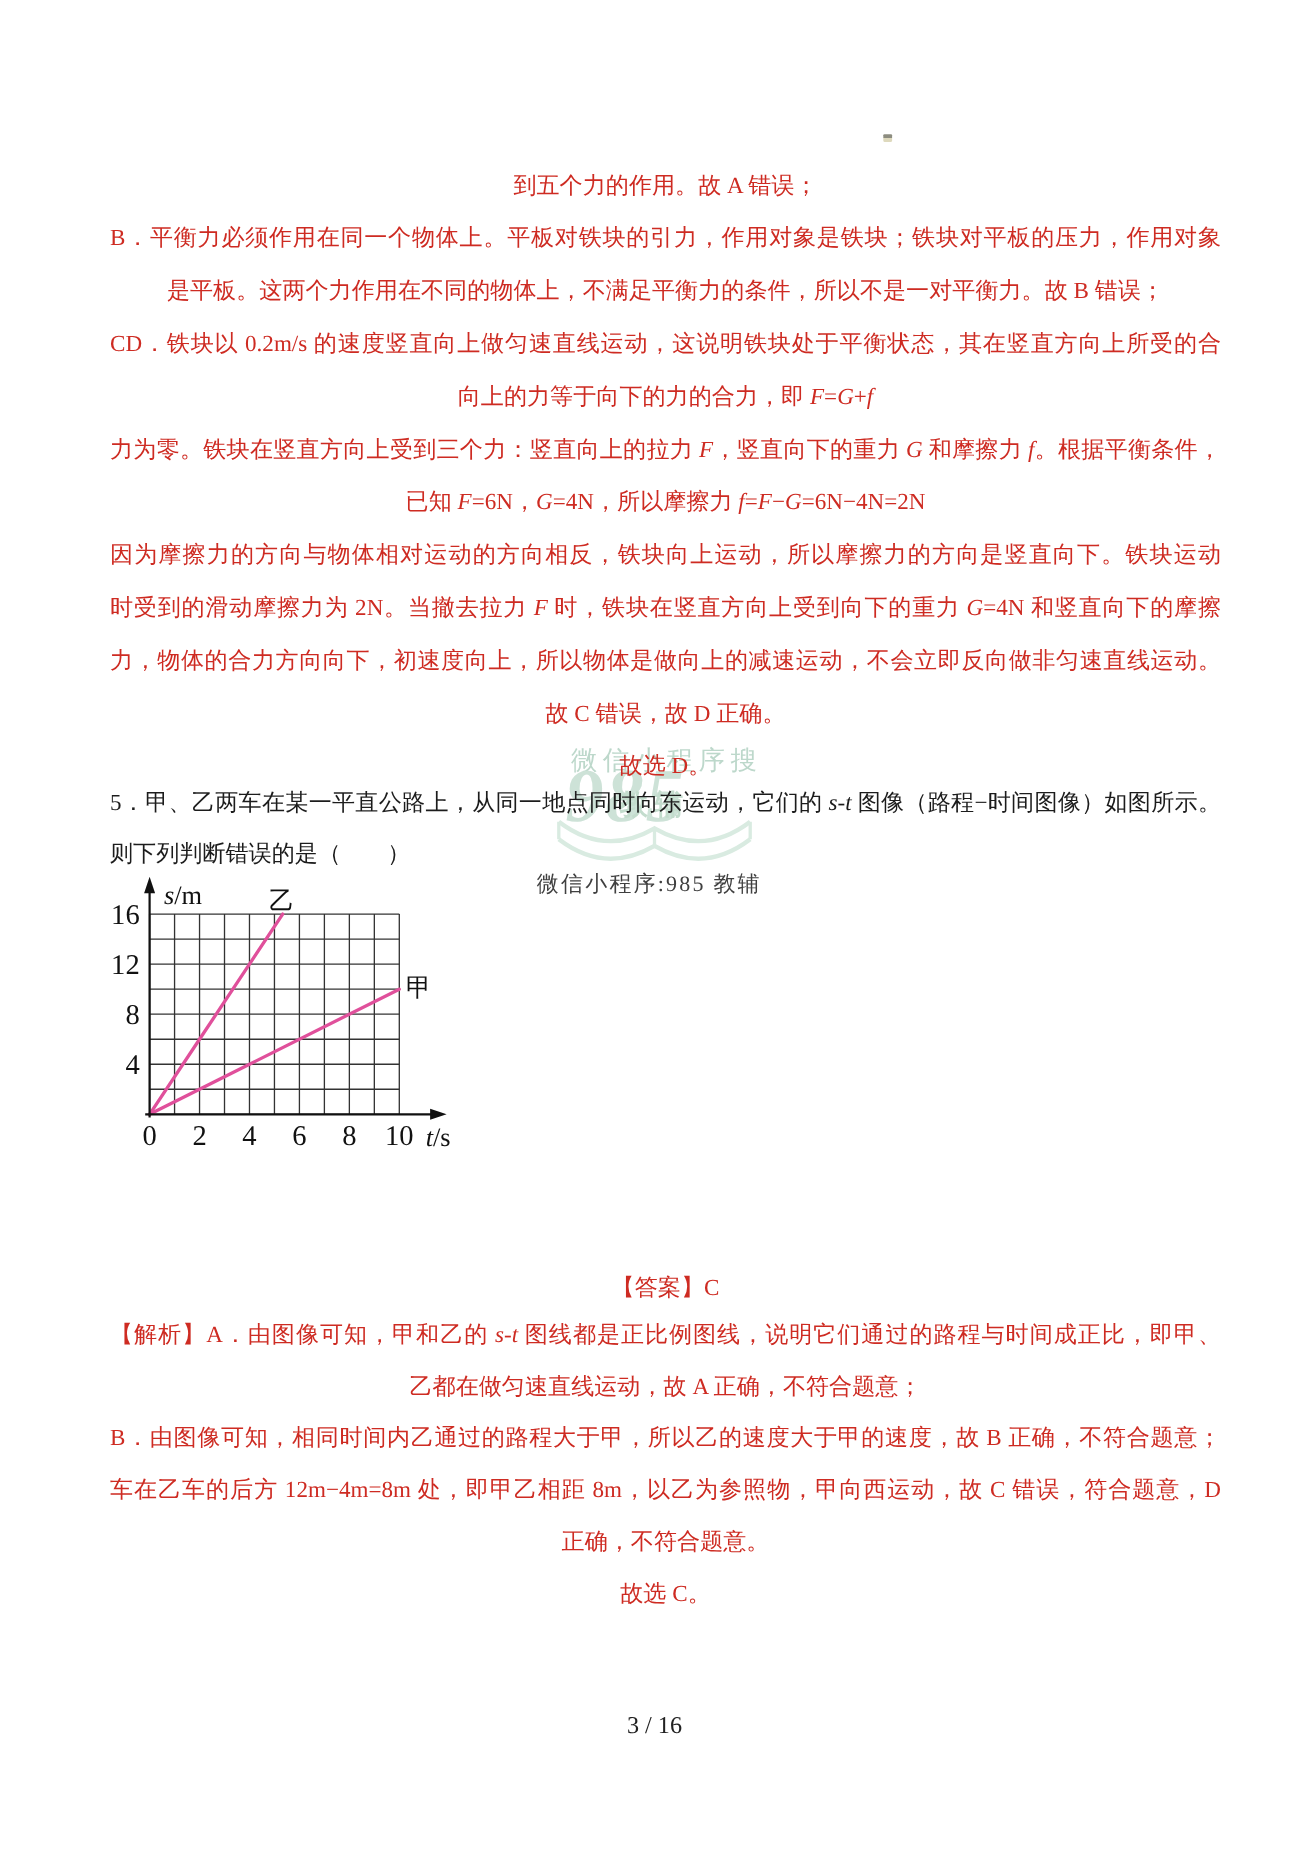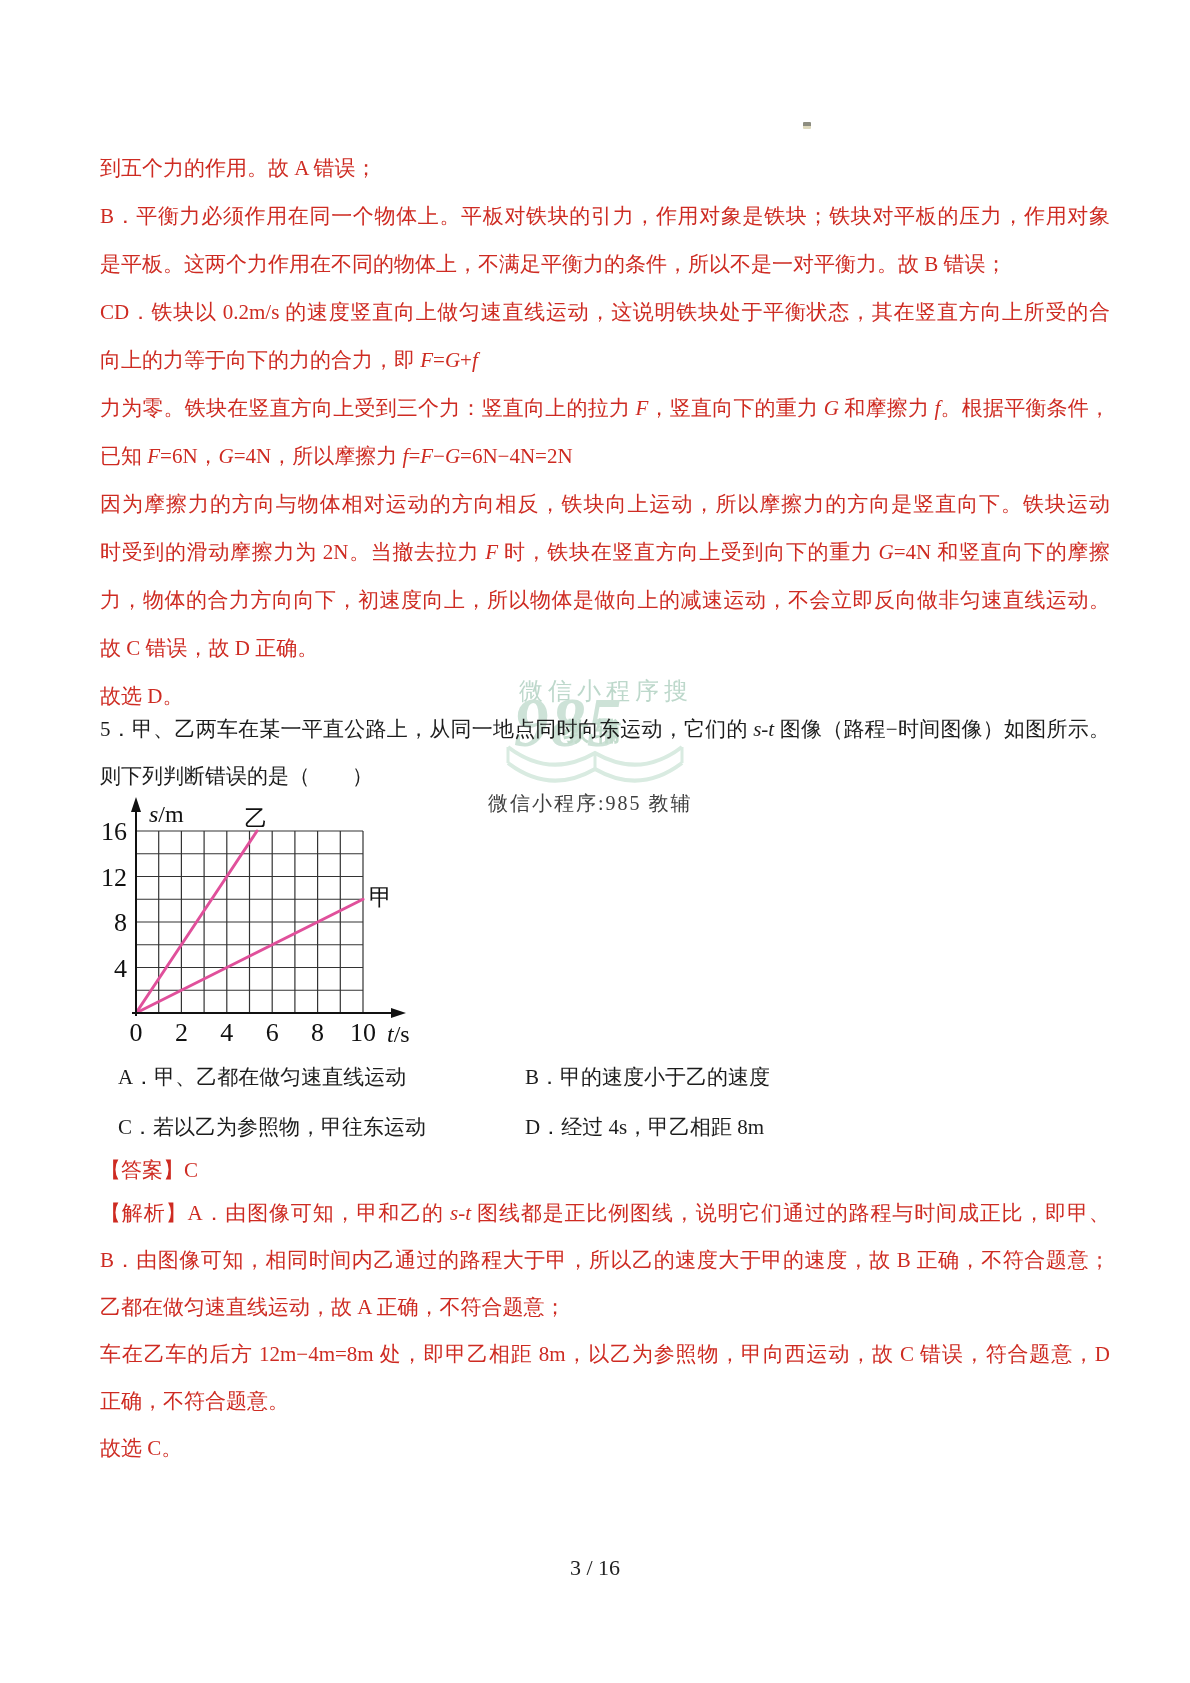--- a/index.html
+++ b/index.html
@@ -6,21 +6,21 @@
   .page{
     position:relative;width:1190px;height:1683px;background:#ffffff;
     font-family:"Liberation Serif","DejaVu Serif",serif;color:#1c1c1c;
     overflow:hidden;
   }
   .layer-text{position:absolute;z-index:2;}
   .layer-wm{position:absolute;z-index:1;}
   .block{position:absolute;left:100px;width:1010px;}
   .line{font-size:21px;line-height:48px;height:48px;white-space:nowrap;}
   .tight .line{line-height:47px;height:47px;}
-  .red{color:#ce2b22;}
+  .red{color:#ce2b22;text-align:center;}
   .fill{white-space:normal;text-align:justify;text-align-last:justify;overflow:hidden;}
   i{font-style:italic;}
   
   .opt-row{display:flex;height:50px;line-height:50px;font-size:21px;}
   .opt-left{margin-left:18px;width:407px;white-space:nowrap;}
   .opt-right{flex:1;white-space:nowrap;}
   
   .graph-wrap{position:absolute;left:88px;top:793px;width:330px;height:262px;z-index:2;}
   .graph-wrap svg{font-family:"Liberation Serif","DejaVu Serif",serif;}
   
@@ -124,39 +124,29 @@
           <text x="229.6" y="248" text-anchor="middle" font-size="26" fill="#111">8</text>
           <text x="275" y="248" text-anchor="middle" font-size="26" fill="#111">10</text>
           <text x="61" y="29" text-anchor="start" font-size="24" fill="#111"><tspan font-style="italic">s</tspan><tspan>/m</tspan></text>
           <text x="299" y="249" text-anchor="start" font-size="24" fill="#111"><tspan font-style="italic">t</tspan><tspan>/s</tspan></text>
           <text x="168" y="33" text-anchor="middle" font-size="23" fill="#111">乙</text>
           <text x="281" y="112" text-anchor="start" font-size="23" fill="#111">甲</text>
         </g>
     </svg>
   </div>
 
-  <div class="block layer-text" style="top:1052px;">
-    <div class="opt-row">
-      <div class="opt-left">A．甲、乙都在做匀速直线运动</div>
-      <div class="opt-right">B．甲的速度小于乙的速度</div>
-    </div>
-    <div class="opt-row">
-      <div class="opt-left">C．若以乙为参照物，甲往东运动</div>
-      <div class="opt-right">D．经过 4s，甲乙相距 8m</div>
-    </div>
-  </div>
 
   <div class="block layer-text" style="top:1146px;">
     <div class="line red">【答案】C</div>
   </div>
 
   <div class="block layer-text tight" style="top:1190px;">
     <div class="line red fill">【解析】A．由图像可知，甲和乙的 <i>s</i>-<i>t</i> 图线都是正比例图线，说明它们通过的路程与时间成正比，即甲、</div>
+    <div class="line red">乙都在做匀速直线运动，故 A 正确，不符合题意；</div>
     <div class="line red fill">B．由图像可知，相同时间内乙通过的路程大于甲，所以乙的速度大于甲的速度，故 B 正确，不符合题意；</div>
-    <div class="line red">乙都在做匀速直线运动，故 A 正确，不符合题意；</div>
     <div class="line red fill">车在乙车的后方 12m−4m=8m 处，即甲乙相距 8m，以乙为参照物，甲向西运动，故 C 错误，符合题意，D</div>
     <div class="line red">正确，不符合题意。</div>
     <div class="line red">故选 C。</div>
   </div>
 
   <div class="footer">3 / 16</div>
 
 </div>
 
 </body></html>

